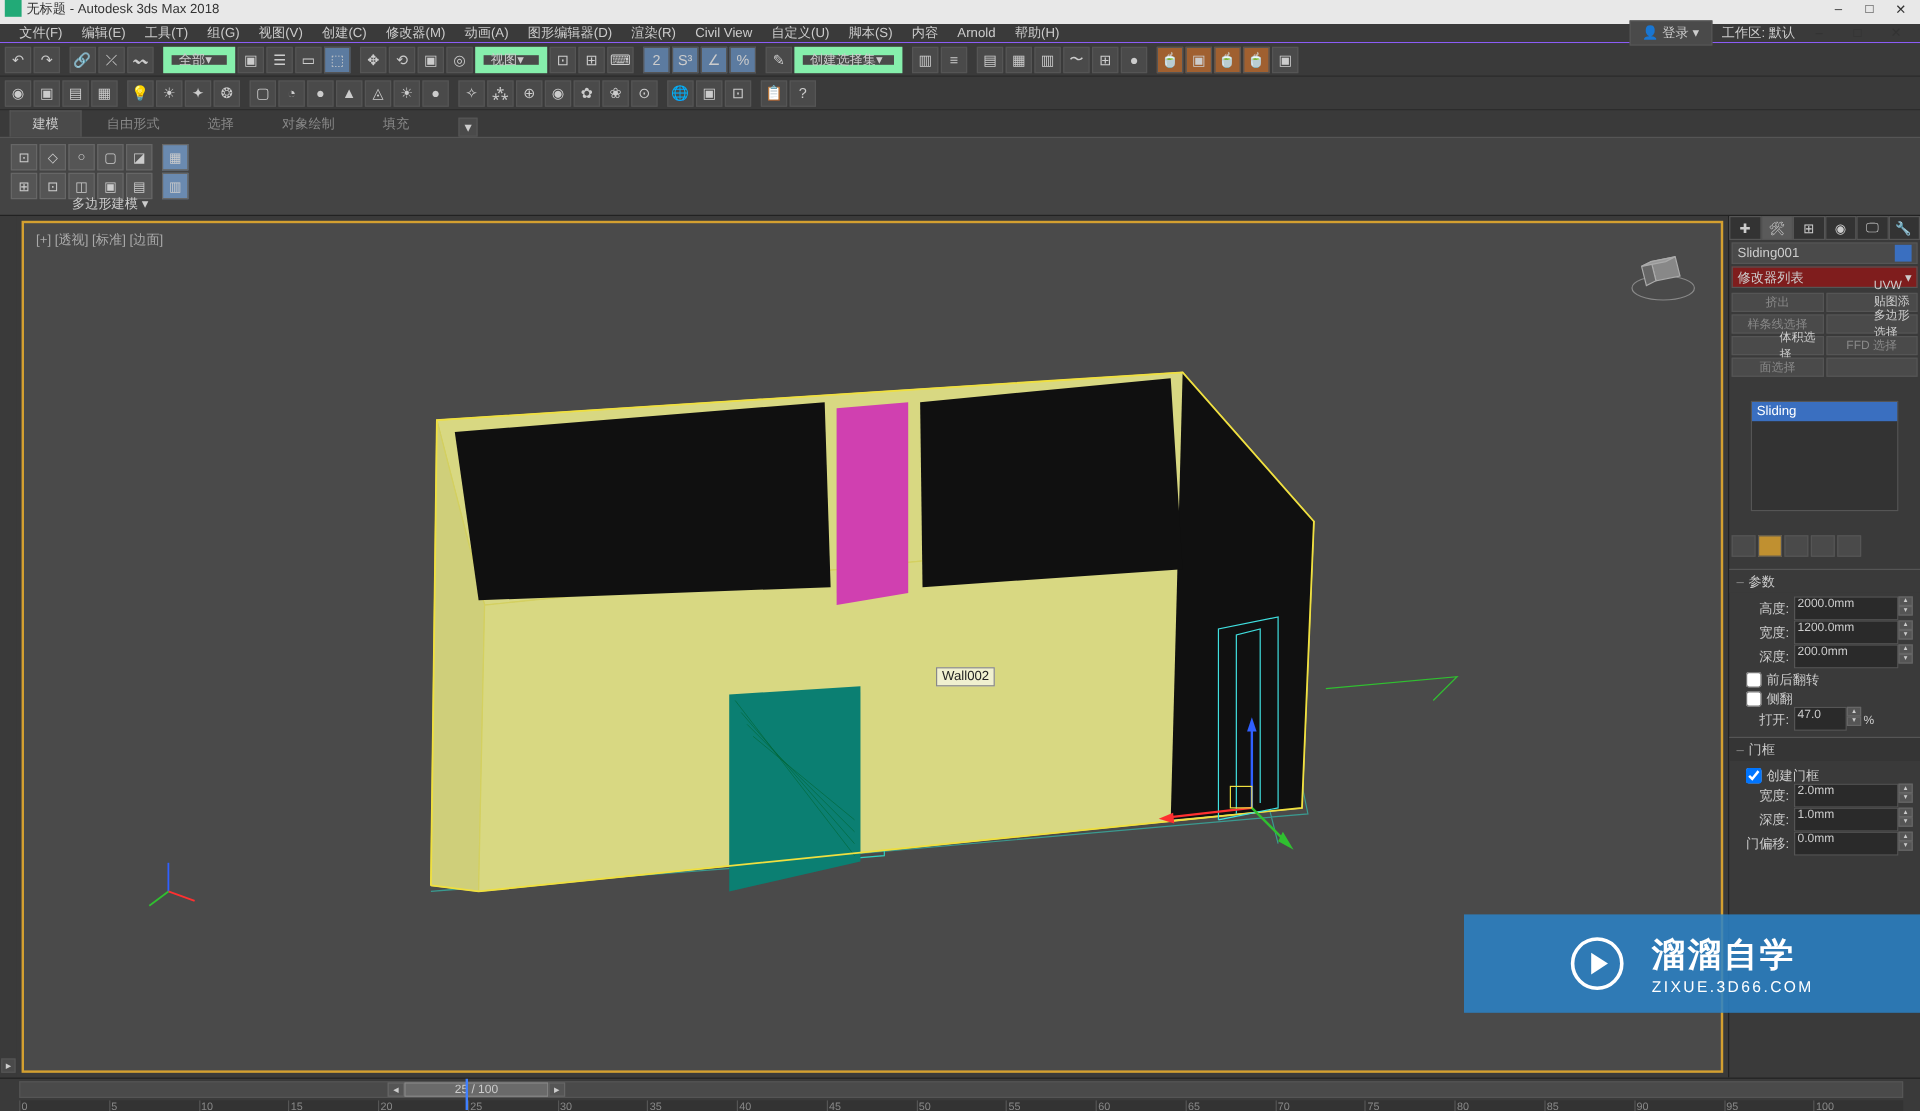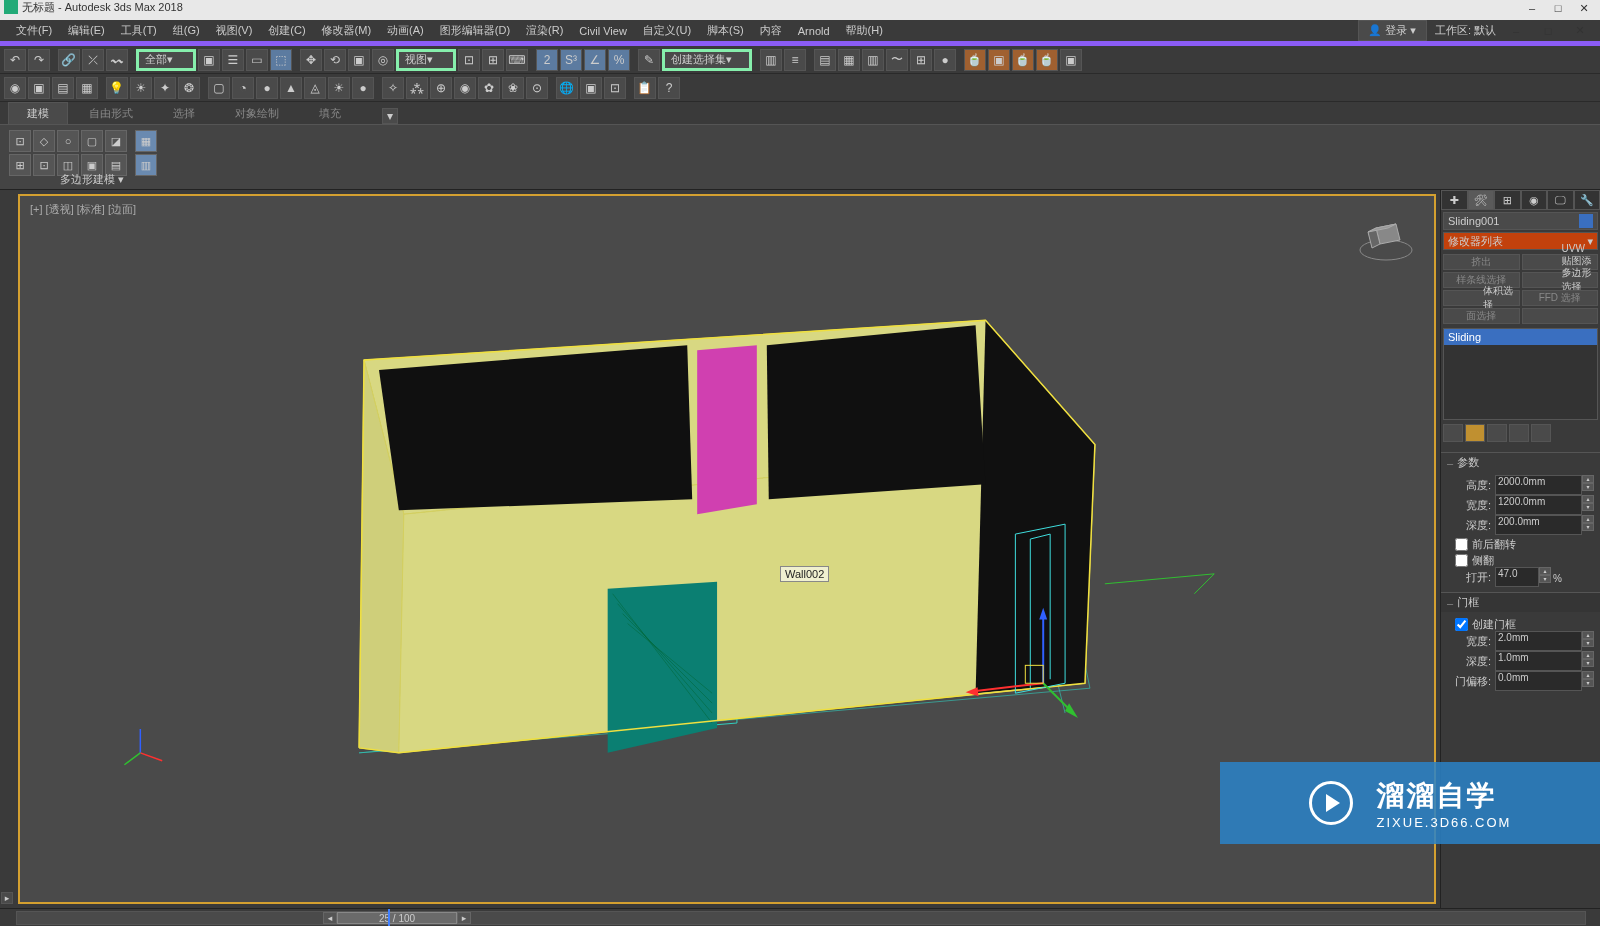--- a/index.html
+++ b/index.html
@@ -6,33 +6,33 @@
 body { background: #3a3a3a; color: #ccc; width: 1600px; height: 926px; overflow: hidden; position: relative; }
 
 
 .titlebar { height: 20px; background: #e8e8e8; color: #333; display: flex; align-items: flex-start; padding: 0 4px; }
 .titlebar .icon { width: 14px; height: 14px; background: #2a7; margin-right: 4px; }
 .titlebar .title { flex: 1; font-size: 11px; }
 .win-controls { display: flex; gap: 2px; }
 .win-btn { width: 24px; height: 16px; display: flex; align-items: center; justify-content: center; color: #333; cursor: pointer; }
 
 
-.menubar { height: 26px; background: #3a3a3a; display: flex; align-items: center; padding: 0 8px; border-bottom: 5px solid #8b5cf6; }
+.menubar { height: 16px; background: #3a3a3a; display: flex; align-items: center; padding: 0 8px; border-bottom: 1px solid #8b5cf6; }
 .menu-item { padding: 2px 8px; font-size: 11px; color: #ccc; cursor: pointer; }
 .menubar-right { margin-left: auto; display: flex; align-items: center; gap: 8px; }
 .login-btn { background: #4a4a4a; padding: 2px 10px; border: 1px solid #555; color: #ccc; }
 .workspace { color: #ccc; }
 
 
 .toolbar-row { height: 28px; background: #3a3a3a; display: flex; align-items: center; padding: 0 4px; gap: 2px; border-bottom: 1px solid #2a2a2a; }
 .tb-btn { width: 22px; height: 22px; background: #4a4a4a; border: 1px solid #555; display: flex; align-items: center; justify-content: center; cursor: pointer; font-size: 12px; }
 .tb-btn.active { background: #5c7ba0; }
 .tb-btn.orange { background: #a06030; }
 .tb-sep { width: 4px; }
-.tb-dropdown { background: #4a4a4a; border: 3px solid #86efac; padding: 2px 6px; min-width: 60px; height: 22px; display: flex; align-items: center; }
+.tb-dropdown { background: #4a4a4a; border: 7px solid #86efac; padding: 2px 6px; min-width: 60px; height: 22px; display: flex; align-items: center; }
 
 
 .ribbon-tabs { height: 22px; background: #3a3a3a; display: flex; align-items: flex-end; padding: 0 8px; gap: 2px; }
 .ribbon-tab { padding: 3px 18px; font-size: 11px; color: #888; cursor: pointer; border: 1px solid transparent; border-bottom: none; }
 .ribbon-tab.active { background: #4a4a4a; color: #ccc; border-color: #555; }
 .ribbon-content { height: 66px; background: #444; border-top: 1px solid #555; border-bottom: 1px solid #222; padding: 4px 8px; display: flex; gap: 4px; align-items: flex-start; position: relative; }
 .ribbon-btn { width: 22px; height: 22px; background: #555; border: 1px solid #666; display: inline-flex; align-items: center; justify-content: center; margin: 1px; }
 .ribbon-btn.on { background: #6a8ab0; }
 .ribbon-group { display: flex; flex-direction: column; }
 .ribbon-row { display: flex; }
@@ -53,25 +53,25 @@
 .scene svg { width: 100%; height: 100%; }
 .tooltip { position: absolute; background: #f0f0d0; border: 1px solid #888; color: #222; padding: 1px 4px; font-size: 11px; }
 
 
 .command-panel { width: 160px; background: #3a3a3a; border-left: 1px solid #222; display: flex; flex-direction: column; }
 .cmd-tabs { display: flex; height: 20px; background: #333; }
 .cmd-tab { flex: 1; border: 1px solid #555; display: flex; align-items: center; justify-content: center; font-size: 11px; cursor: pointer; }
 .cmd-tab.active { background: #5a5a5a; }
 .cmd-name-field { height: 18px; background:#4a4a4a; border:1px solid #555; margin:2px; padding:1px 4px; font-size:11px; display:flex; align-items:center; }
 .cmd-name-field .color-swatch{ width:14px; height:14px; background:#3a6fc0; margin-left:auto;}
-.cmd-dropdown { height: 18px; background:#c2410c; border:1px solid #555; margin:0 2px 2px 2px; padding:1px 4px; font-size:11px; display:flex; align-items:center;}
+.cmd-dropdown { height: 18px; background:#7f1d1d; border:1px solid #555; margin:0 2px 2px 2px; padding:1px 4px; font-size:11px; display:flex; align-items:center;}
 .cmd-buttons-grid { display: grid; grid-template-columns: 1fr 1fr; gap: 2px; padding: 2px; }
 .cmd-grid-btn { background:#4a4a4a; border:1px solid #555; height:16px; font-size:10px; display:flex; align-items:center; justify-content:center; color:#888;}
 .cmd-grid-btn.active{ color:#ccc;padding-left:39px;}
-.modifier-stack { margin:2px; border:1px solid #555; background:#333; height: 92px; }
+.modifier-stack { margin:18px; border:1px solid #555; background:#333; height: 92px; }
 .modifier-item { background:#3a6fc0; color:#fff; padding:2px 4px; font-size:11px;}
 .stack-tools { display:flex; gap:2px; padding:2px;}
 .stack-tool { width:20px; height:18px; background:#4a4a4a; border:1px solid #555;}
 .stack-tool.active { background:#c09030;}
 .rollout { border-top:1px solid #555; }
 .rollout-header { background:#3a3a3a; padding:2px 6px; font-size:11px; color:#ccc; display:flex; align-items:center;}
 .rollout-header::before { content:"–"; margin-right:4px; color:#888;}
 .rollout-body { padding: 4px 6px; }
 .param-row { display:flex; align-items:center; height:18px; margin-bottom:2px;}
 .param-label { flex: 0 0 48px; text-align:right; font-size:11px; color:#ccc; padding-right:4px;}

